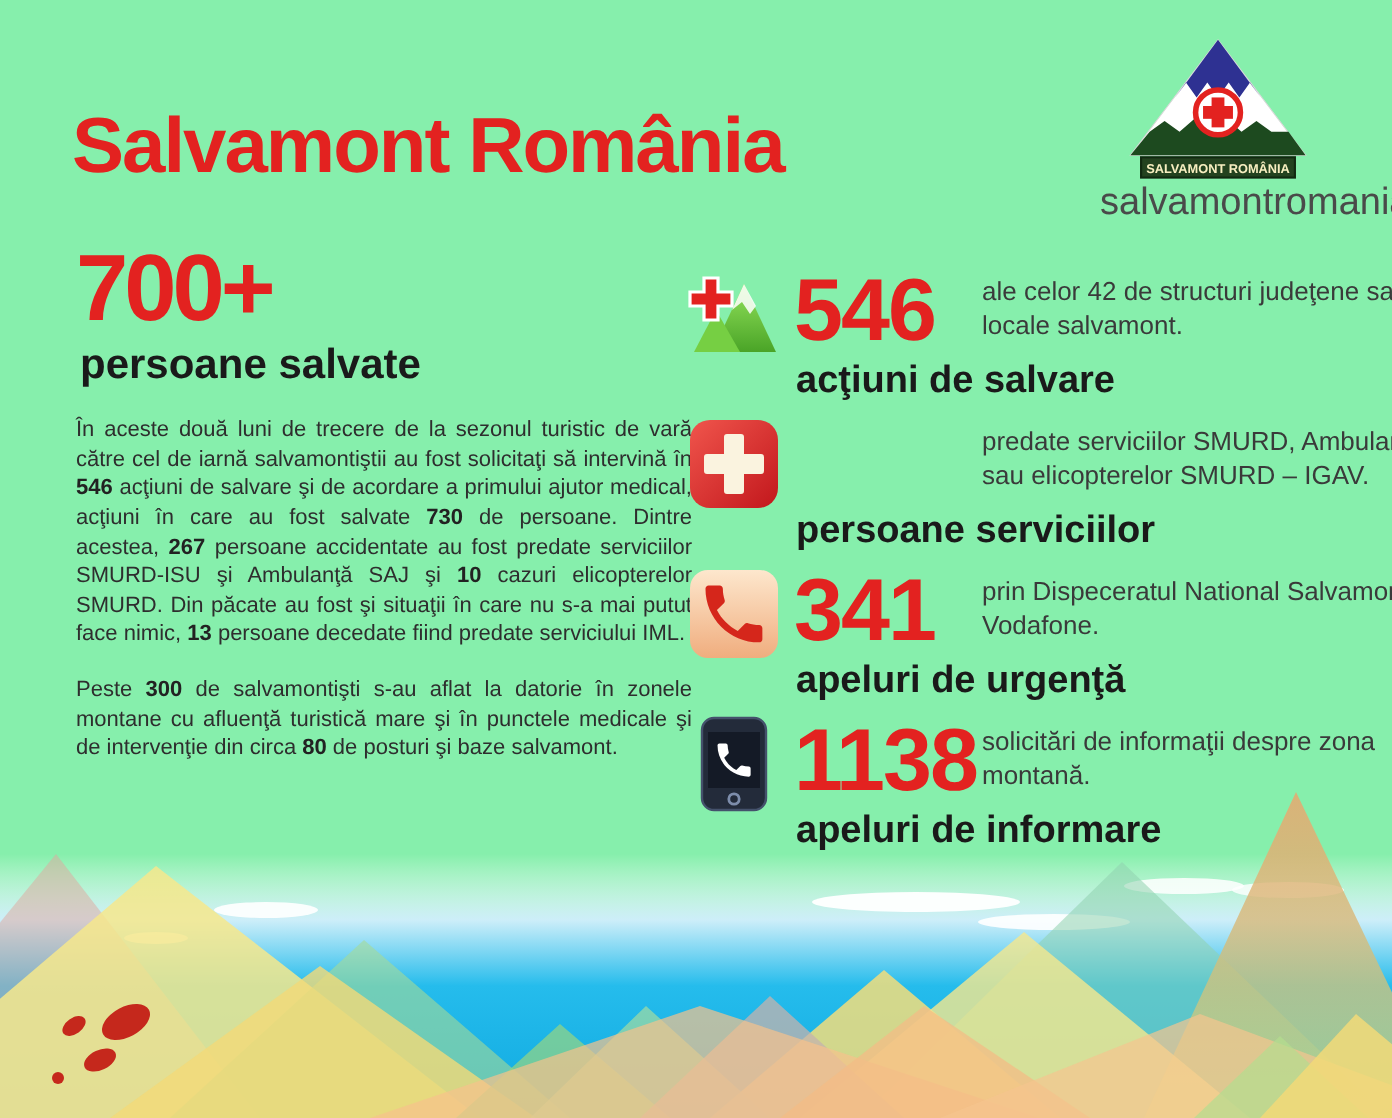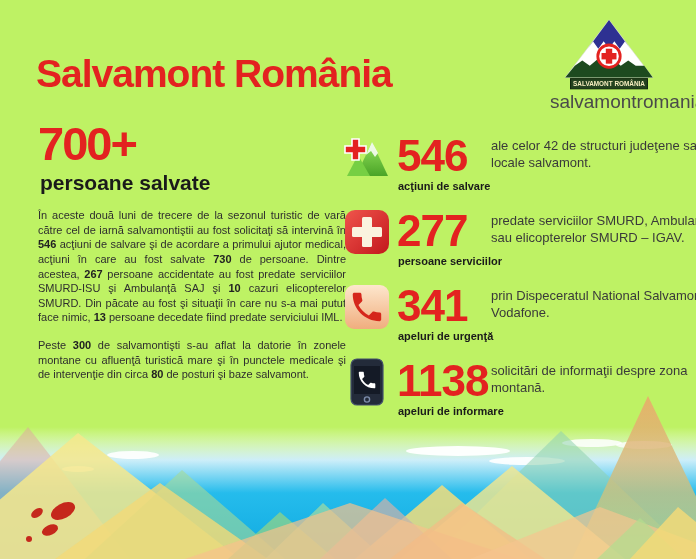--- a/index.html
+++ b/index.html
@@ -3,21 +3,21 @@
 <meta charset="utf-8">
 <style>
   :root { --red: #e32220; --ink: #1a1a1a; --body: #2e2e2e; }
   * { box-sizing: border-box; }
   html, body { margin: 0; padding: 0; }
   body {
     width: 696px; height: 559px;
     font-family: "Liberation Sans", sans-serif;
     background: #ffffff;
   }
-  .page { position: relative; width: 696px; height: 559px; overflow: hidden; background: #bef264; }
+  .page { position: relative; width: 696px; height: 559px; overflow: hidden; background: #86efac; }
 
   
   .title {
     position: absolute; left: 36px; top: 26px; z-index: 3;
     font-size: 39px; font-weight: bold; color: var(--red); letter-spacing: -1px;
     white-space: nowrap;
   }
   .subtitle {
     position: absolute; left: 39px; top: 77px; z-index: 3;
     font-size: 14px; color: var(--red); white-space: nowrap;
@@ -46,21 +46,21 @@
   .stat { position: relative; height: 75px; }
   .stat-icon { position: absolute; left: 0; top: 5px; width: 48px; height: 48px; }
   .stat-icon svg { width: 48px; height: 48px; display: block; }
   .stat-num {
     position: absolute; left: 54px; top: 6px;
     font-size: 44px; font-weight: bold; color: var(--red);
     line-height: 1; letter-spacing: -1px; white-space: nowrap;
   }
   .stat-label {
     position: absolute; left: 55px; top: 52px;
-    font-size: 11px; font-weight: bold; color: var(--ink); white-space: nowrap;
+    font-size: 19px; font-weight: bold; color: var(--ink); white-space: nowrap;
   }
   .stat-desc {
     position: absolute; left: 148px; top: 10px; width: 224px;
     font-size: 13px; color: #3a3a3a; line-height: 1.3;
   }
 
   
   .landscape { position: absolute; left: 0; bottom: 0; width: 696px; height: 172px; z-index: 1; }
 </style>
 </head>
@@ -171,21 +171,20 @@
             <linearGradient id="gr" x1="0" y1="0" x2="1" y2="1">
               <stop offset="0" stop-color="#f0554c"></stop>
                 <stop offset="1" stop-color="#c2171c"></stop>
             </linearGradient>
           </defs>
           <rect x="2" y="2" width="44" height="44" rx="10" fill="url(#gr)"></rect>
           <rect x="19" y="9" width="10" height="30" rx="1.5" fill="#faf3df"></rect>
           <rect x="9" y="19" width="30" height="10" rx="1.5" fill="#faf3df"></rect>
         </svg>
       </span>
-      <div class="stat-num">277</div>
       <div class="stat-label">persoane serviciilor</div>
       <div class="stat-desc">predate serviciilor SMURD, Ambulanţă sau elicopterelor SMURD – IGAV.</div>
     </div>
 
     <div class="stat">
       <span class="stat-icon">
         <svg viewBox="0 0 48 48">
           <defs>
             <linearGradient id="gp" x1="0" y1="0" x2="0" y2="1">
               <stop offset="0" stop-color="#fde7cd"></stop>

